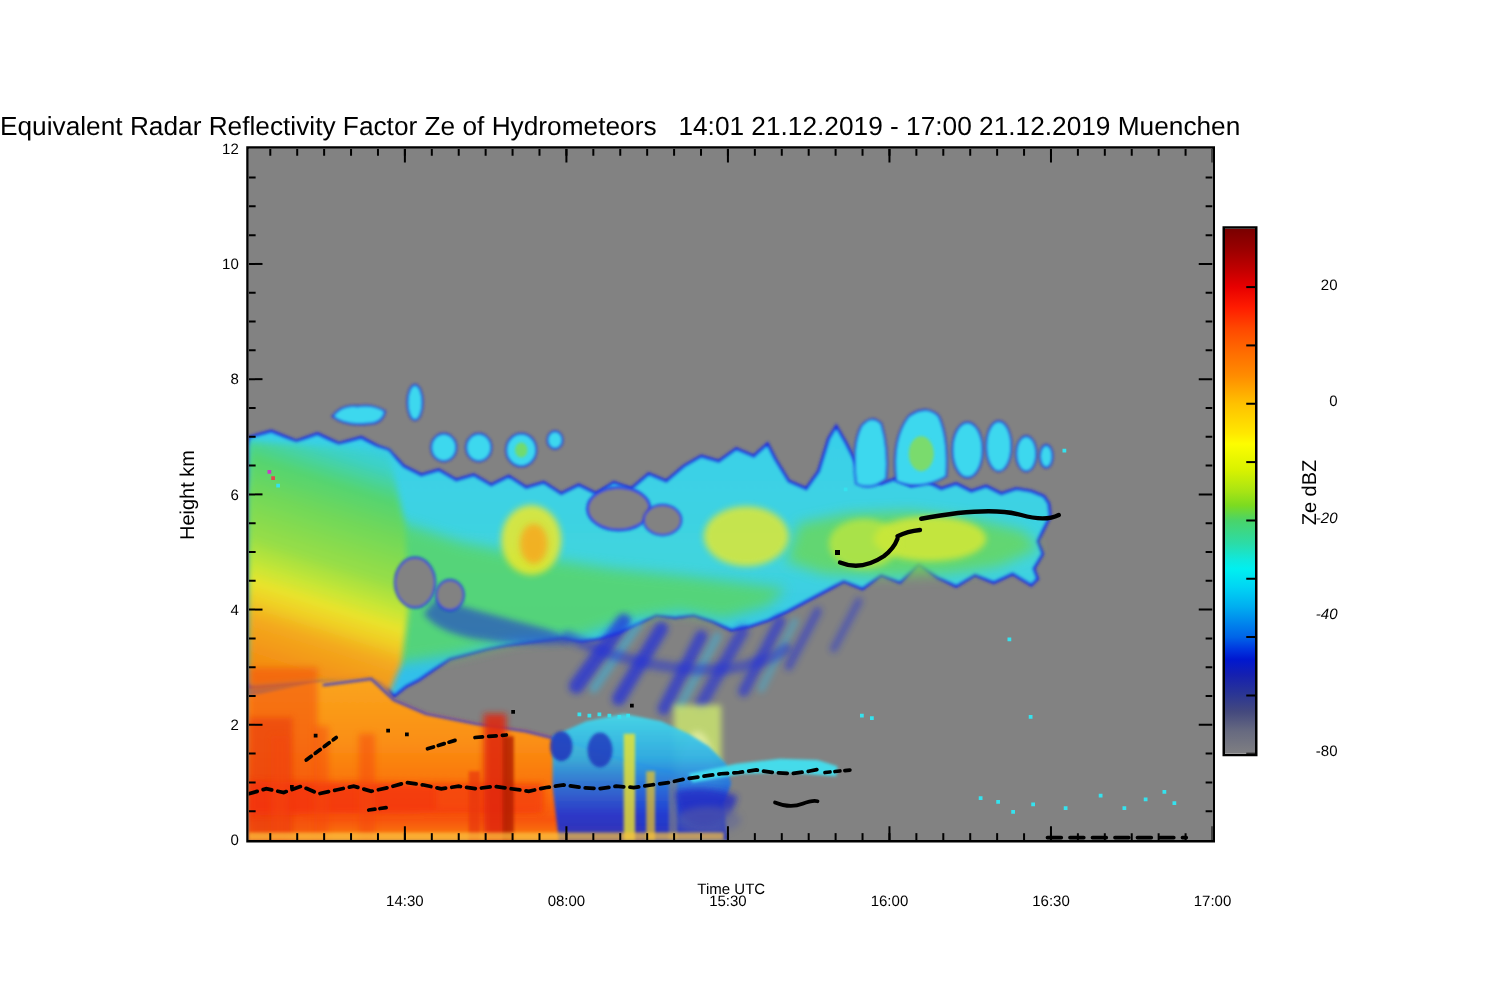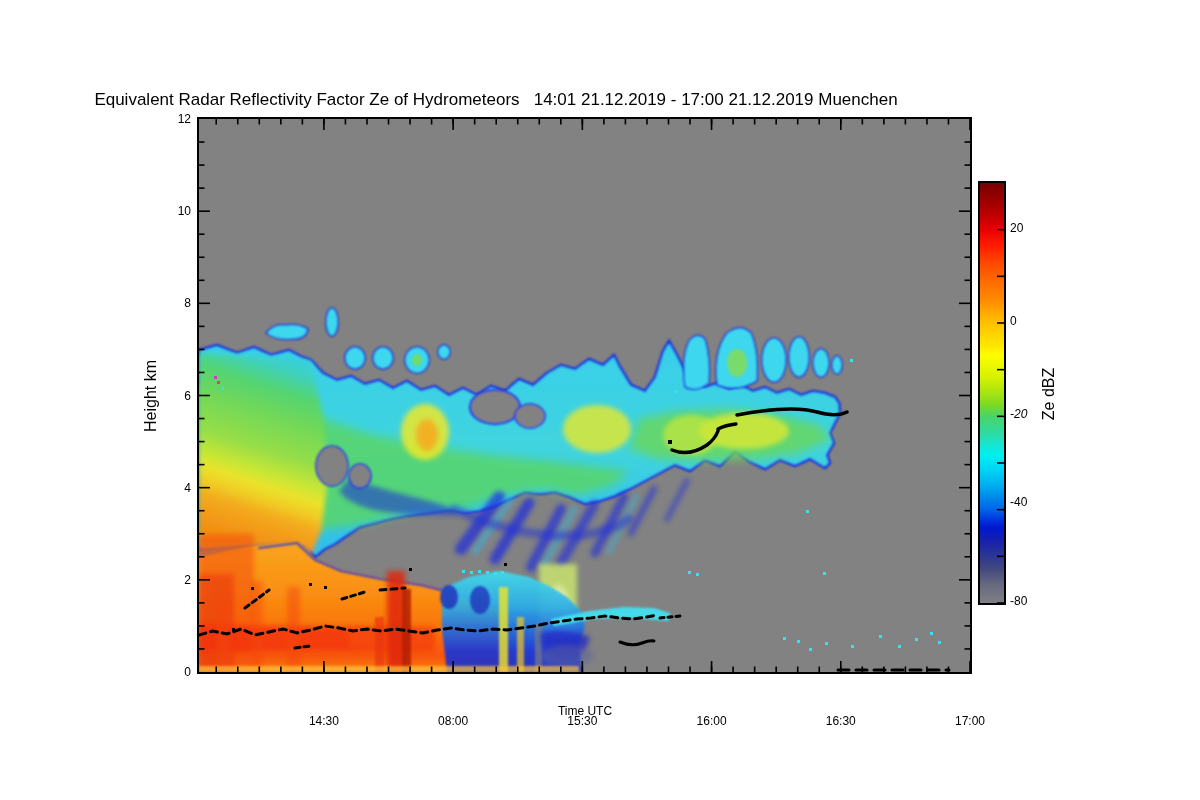--- a/index.html
+++ b/index.html
@@ -1,28 +1,28 @@
 <!DOCTYPE html>
 <html><head>
 <meta charset="utf-8">
 <style>
   html,body{margin:0;padding:0;background:#fff;}
   body{width:1200px;height:800px;font-family:"Liberation Sans",sans-serif;color:#000;}
   #fig{position:relative;width:1200px;height:800px;background:#fff;overflow:hidden;}
-  #chart-title{position:absolute;top:90px;left:0;width:992px;text-align:center;font-size:17px;white-space:pre;}
+  #chart-title{position:absolute;top:90px;left:0;width:992px;text-align:center;font-size:21px;white-space:pre;}
   #plot-frame{position:absolute;left:197px;top:117px;width:771px;height:553px;border:2px solid #000;}
   #plot-svg{position:absolute;left:0;top:0;display:block;}
   .t-label{position:absolute;font-size:12px;line-height:20px;}
   .xlab{top:679px;width:80px;text-align:center;margin-top:32px;}
   .ylab{left:133px;width:58px;text-align:right;height:20px;}
   #y-axis-title{position:absolute;left:151px;top:396px;transform:translate(-50%,-50%) rotate(-90deg);font-size:16px;white-space:nowrap;}
   #x-axis-title{position:absolute;left:525px;top:701px;width:120px;text-align:center;font-size:12px;}
   #cb-frame{position:absolute;left:978px;top:181px;width:24px;height:420px;border:2px solid #000;}
   #cb-svg{display:block;}
-  .cblab{left:1010px;width:60px;text-align:left;}
+  .cblab{left:1010px;width:60px;text-align:right;}
   #colorbar-title{position:absolute;left:1049px;top:394px;transform:translate(-50%,-50%) rotate(-90deg);font-size:16px;white-space:nowrap;}
 </style>
 </head>
 <body>
 
 <div id="fig">
   <div id="chart-title">Equivalent Radar Reflectivity Factor Ze of Hydrometeors   14:01 21.12.2019 - 17:00 21.12.2019 Muenchen</div>
   <div id="plot-frame">
     <svg id="plot-svg" width="771" height="553" viewBox="0 0 771 553">
         <defs>
@@ -396,15 +396,15 @@
     <div class="t-label ylab" style="top: 662px;">0</div>
     <div class="t-label ylab" style="top: 569.833px;">2</div>
     <div class="t-label ylab" style="top: 477.667px;">4</div>
     <div class="t-label ylab" style="top: 385.5px;">6</div>
     <div class="t-label ylab" style="top: 293.333px;">8</div>
     <div class="t-label ylab" style="top: 201.167px;">10</div>
     <div class="t-label ylab" style="top: 109px;">12</div>
     <div class="t-label cblab" style="top: 217.667px;">20</div>
     <div class="t-label cblab" style="top: 311px;">0</div>
     <div class="t-label cblab" style="top: 404.333px; font-style: italic;">-20</div>
-    <div class="t-label cblab" style="top: 492px;">-40</div>
+    <div class="t-label cblab" style="top: 481px; font-style: italic;">-40</div>
     <div class="t-label cblab" style="top: 591px;">-80</div>
   </div>
 
 </body></html>

